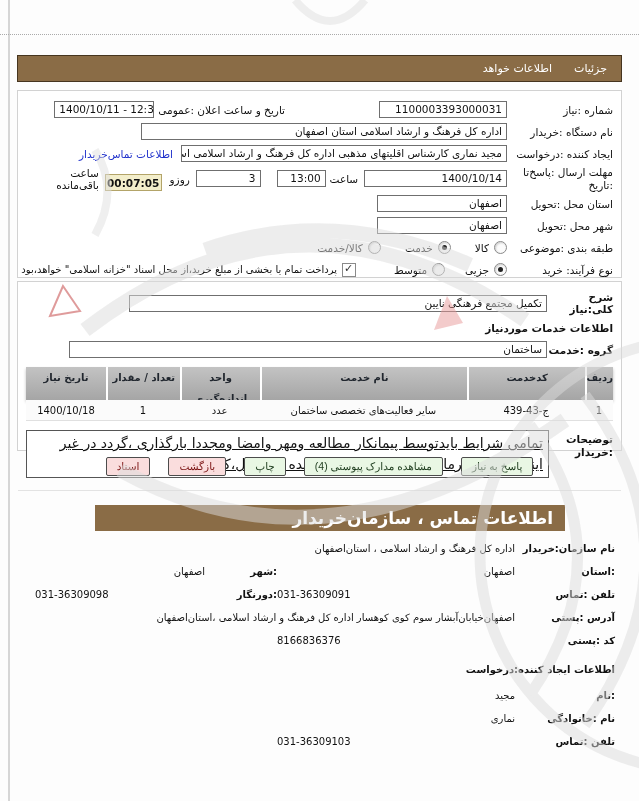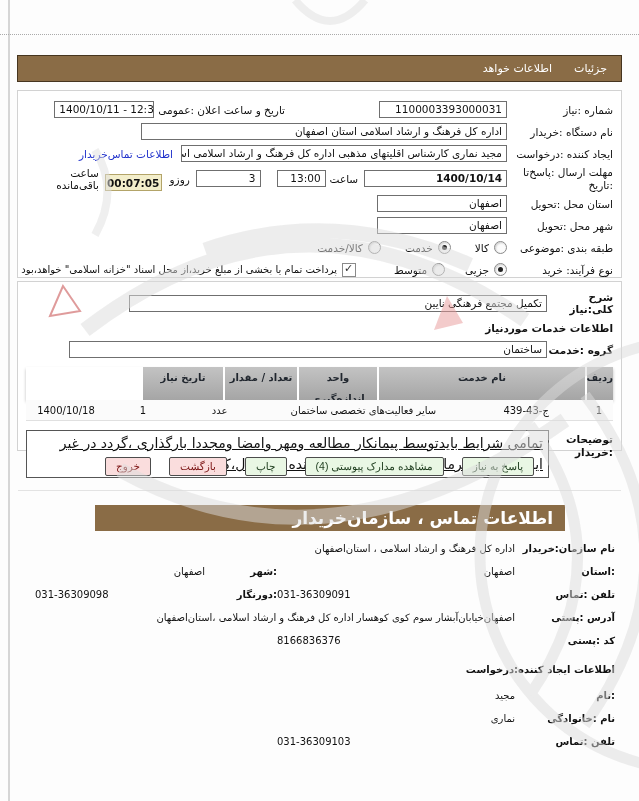--- a/index.html
+++ b/index.html
@@ -112,21 +112,21 @@
     <div class="frow">
       <span class="lbl">ایجاد کننده :درخواست</span>
       <div class="ibox" style="width:326px;">مجید نماری کارشناس اقلیتهای مذهبی اداره کل فرهنگ و ارشاد اسلامی است</div>
       <span class="link">اطلاعات تماس‌خریدار</span>
     </div>
     <div class="frow">
       <span class="lbl" style="line-height:1.2;">
         <span>مهلت ارسال :پاسخ‌تا</span><br>
         <span>:تاریخ</span>
       </span>
-      <div class="ibox ltr num" style="width:146px;font-weight:bold;">1400/10/14</div>
+      <div class="ibox ltr num" style="width:146px;">1400/10/14</div>
       <span style="margin-right:6px;">ساعت</span>
       <div class="ibox ltr num" style="width:50px;margin-right:4px;">13:00</div>
       <div class="ibox ltr num" style="width:66px;margin-right:16px;">3</div>
       <span style="margin-right:6px;">روزو</span>
       <div class="timer ltr" style="width:58px;margin-right:8px;">00:07:05</div>
       <span style="margin-right:6px;">ساعت باقی‌مانده</span>
     </div>
     <div class="frow">
       <span class="lbl">استان محل :تحویل</span>
       <div class="ibox" style="width:130px;">اصفهان</div>
@@ -174,20 +174,21 @@
     </div>
     <div class="frow b">اطلاعات  خدمات  موردنیاز</div>
     <div class="frow">
       <span class="b" style="flex:none;width:66px;">گروه :خدمت</span>
       <div class="ibox" style="width:478px;">ساختمان</div>
     </div>
 
     <div class="tbl">
       <div class="trh">
         <div class="c-row">ردیف</div>
+        <div class="c-code">کدخدمت</div>
         <div class="c-name">نام خدمت</div>
         <div class="c-unit">واحد اندازه‌گیری</div>
         <div class="c-qty">تعداد / مقدار</div>
         <div class="c-date">تاریخ نیاز</div>
       </div>
       <div class="trd">
         <div class="c-row">1</div>
         <div class="c-code">ج-43-439</div>
         <div class="c-name">سایر فعالیت‌های تخصصی ساختمان</div>
         <div class="c-unit">عدد</div>
@@ -203,21 +204,21 @@
       </span>
       <div class="descbox">تمامی شرایط  بایدتوسط  پیمانکار مطالعه ومهر وامضا ومجددا بارگذاری ،گردد در غیر  اینصورت کارفرما  میتواندپاسخ  پیشنهاد دهنده را ابطال،کند</div>
     </div>
   </div>
 
   <div class="btnrow">
     <button class="btn green">پاسخ به نیاز</button>
     <button class="btn green">مشاهده مدارک پیوستی (4)</button>
     <button class="btn green">چاپ</button>
     <button class="btn pink">بازگشت</button>
-    <button class="btn pink">خروج</button>
+    <button class="btn pink">اسناد</button>
   </div>
 
   <div class="sep"></div>
 
   <div class="secbar">اطلاعات  تماس ، سازمان‌خریدار</div>
 
   <div class="infoblock" id="contact">
     <div class="grow">
       <span class="glbl">نام سازمان:خریدار</span>
       <span class="gval span3">اداره کل فرهنگ و ارشاد اسلامی ، استان‌اصفهان</span>

